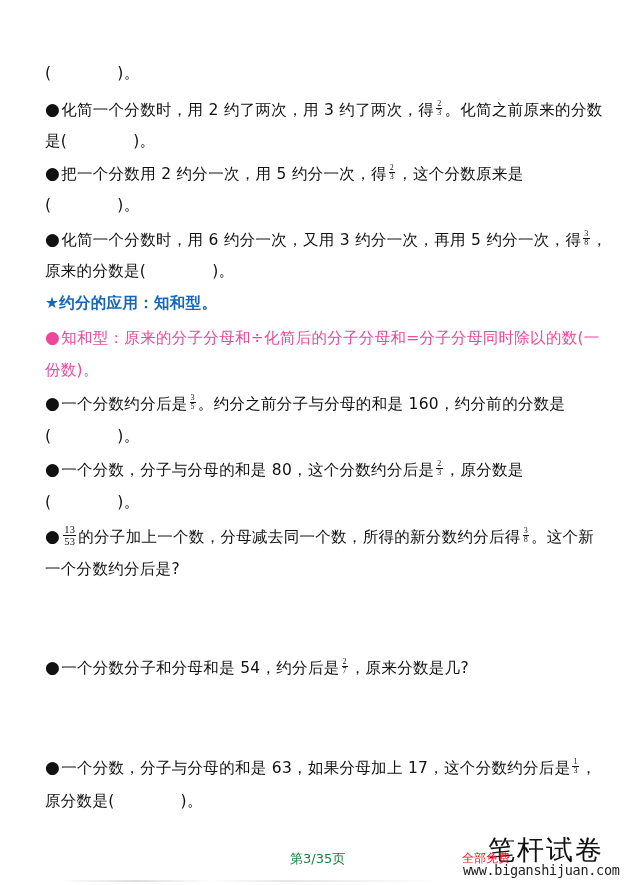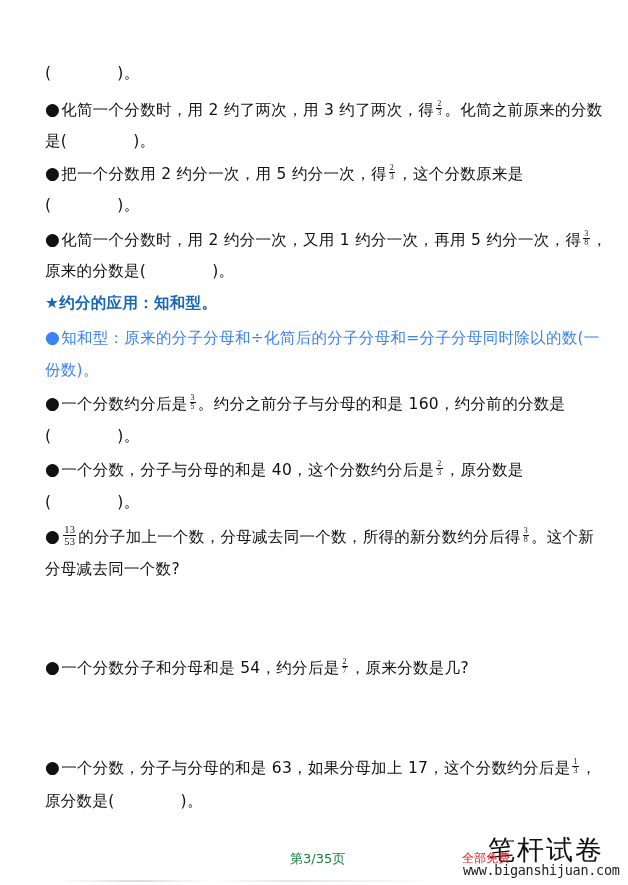--- a/index.html
+++ b/index.html
@@ -7,21 +7,21 @@
          font-family: "DejaVu Sans", "Liberation Sans", sans-serif; color: #111; }
   .page { position: absolute; left: 0; top: 0; width: 628px; height: 885px; }
   .line { position: absolute; left: 45px; font-size: 15.5px; line-height: 22px; white-space: nowrap; letter-spacing: 0.3px; }
   .bullet { font-size: 17px; margin-right: 1px; }
   .blank { display: inline-block; width: 66px; }
   .frac { display: inline-flex; flex-direction: column; align-items: center; vertical-align: middle;
           font-family: "Liberation Serif", serif; font-size: 8px; line-height: 8px; margin: 0 2px; position: relative; top: -2px; }
   .frac .num { border-bottom: 0.8px solid #111; padding: 0 1px; }
   .frac.big { font-size: 10.5px; line-height: 11px; }
   .blue { color: #1766b8; font-weight: bold; }
-  .red { color: #3b82f6; }
+  .red { color: #ec4899; }
   .footer-page { position: absolute; left: 290px; top: 850px; font-size: 13px; color: #15803d; }
   .brand { position: absolute; left: 462px; top: 828px; width: 166px; height: 57px; }
   .brand-name { position: absolute; left: 26px; top: 4px; font-size: 27px; letter-spacing: 2px; color: #111; }
   .brand-free { position: absolute; left: 0; top: 22px; font-size: 12px; color: #e3171f; }
   .brand-url { position: absolute; left: 1px; top: 34px; font-family: "DejaVu Sans Mono", "Liberation Mono", monospace; font-size: 13.5px; color: #222; letter-spacing: -0.3px; }
   .scanline { position: absolute; left: 60px; top: 880px; width: 380px; height: 2px; background: linear-gradient(90deg, transparent, #ddd 20%, transparent 40%, #e5e5e5 60%, transparent); }
 </style>
 </head>
 <body>
 
@@ -45,21 +45,21 @@
     <span class="bullet">●</span><span>把一个分数用 2 约分一次，用 5 约分一次，得</span><span class="frac">
         <span class="num">2</span>
         <span>3</span>
       </span><span>，这个分数原来是</span>
   </div>
   <div class="line" style="top:194px">
     <span>(</span><span class="blank"></span><span>)。</span>
   </div>
 
   <div class="line" style="top:228px">
-    <span class="bullet">●</span><span>化简一个分数时，用 2 约分一次，又用 1 约分一次，再用 5 约分一次，得</span><span class="frac">
+    <span class="bullet">●</span><span>化简一个分数时，用 6 约分一次，又用 3 约分一次，再用 5 约分一次，得</span><span class="frac">
         <span class="num">3</span>
         <span>8</span>
       </span><span>，</span>
   </div>
   <div class="line blue" style="top:292px">★约分的应用：知和型。</div>
 
   <div class="line" style="top:260px">
     <span>原来的分数是(</span><span class="blank"></span><span>)。</span>
   </div>
 
@@ -72,39 +72,39 @@
     <span class="bullet">●</span><span>一个分数约分后是</span><span class="frac">
         <span class="num">3</span>
         <span>5</span>
       </span><span>。约分之前分子与分母的和是 160，约分前的分数是</span>
   </div>
   <div class="line" style="top:425px">
     <span>(</span><span class="blank"></span><span>)。</span>
   </div>
 
   <div class="line" style="top:458px">
-    <span class="bullet">●</span><span>一个分数，分子与分母的和是 40，这个分数约分后是</span><span class="frac">
+    <span class="bullet">●</span><span>一个分数，分子与分母的和是 80，这个分数约分后是</span><span class="frac">
         <span class="num">2</span>
         <span>3</span>
       </span><span>，原分数是</span>
   </div>
   <div class="line" style="top:491px">
     <span>(</span><span class="blank"></span><span>)。</span>
   </div>
 
   <div class="line" style="top:525px">
     <span class="bullet">●</span><span class="frac big">
         <span class="num">13</span>
         <span>53</span>
       </span><span>的分子加上一个数，分母减去同一个数，所得的新分数约分后得</span><span class="frac">
         <span class="num">3</span>
         <span>8</span>
       </span><span>。这个新</span>
   </div>
-  <div class="line" style="top:558px">分母减去同一个数?</div>
+  <div class="line" style="top:558px">一个分数约分后是?</div>
 
   <div class="line" style="top:656px">
     <span class="bullet">●</span><span>一个分数分子和分母和是 54，约分后是</span><span class="frac">
         <span class="num">2</span>
         <span>7</span>
       </span><span>，原来分数是几?</span>
   </div>
 
   <div class="line" style="top:756px">
     <span class="bullet">●</span><span>一个分数，分子与分母的和是 63，如果分母加上 17，这个分数约分后是</span><span class="frac">

